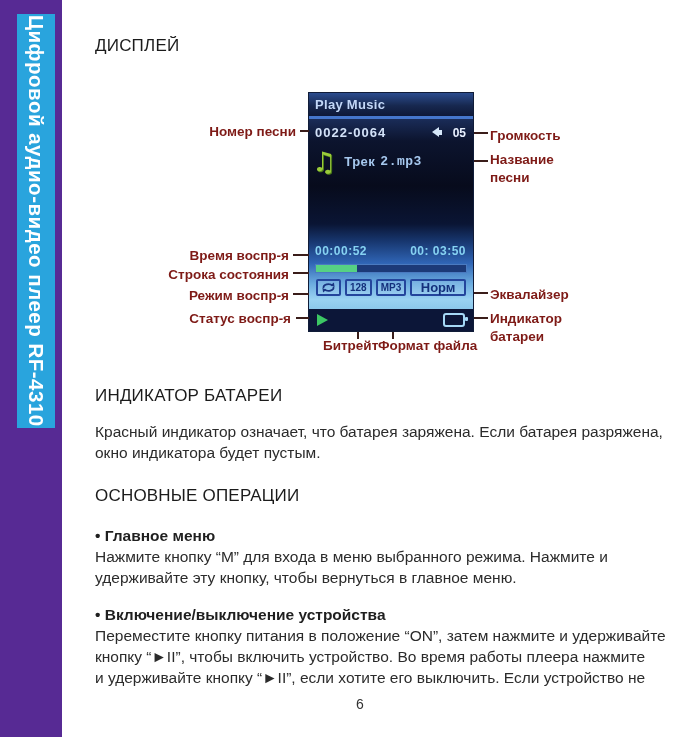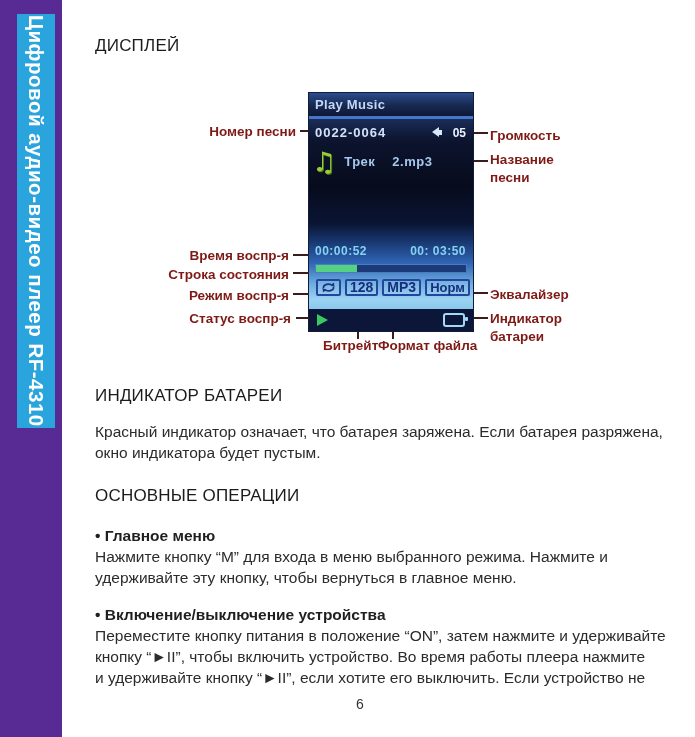--- a/index.html
+++ b/index.html
@@ -43,34 +43,34 @@
   .tracknum{color:#d3e2f8; font-size:13px; font-weight:bold; letter-spacing:1px;}
   .vol{display:flex; align-items:center; gap:10px; color:#e9f1ff; font-size:12px; font-weight:bold;}
   .speaker-icon{display:inline-block; position:relative; width:11px; height:11px;}
   .speaker-icon::before{content:''; position:absolute; left:0; top:0;
     border-top:5.5px solid transparent; border-bottom:5.5px solid transparent; border-right:7px solid #d6e8fa;}
   .speaker-icon::after{content:''; position:absolute; left:7px; top:3px; width:3px; height:5px; background:#d6e8fa;}
   .trackinfo{display:flex; align-items:center; margin-top:8px; padding-left:3px;}
   .note-icon{font-family:"DejaVu Sans", sans-serif; font-size:27px; line-height:27px; color:#9acb3a;
     text-shadow:1px 1px 0 #4c7c18;}
   .trackname{color:#a6c8ee; font-size:13px; font-weight:bold; margin-left:8px; letter-spacing:.5px;}
-  .trackfile{color:#a6c8ee; font-size:13px; font-weight:bold; margin-left:17px; letter-spacing:.5px;}
+  .trackfile{color:#a6c8ee; font-size:13px; font-weight:bold; margin-left:5px; letter-spacing:.5px;font-family:Liberation Mono, monospace;}
   .control{
     flex:0 0 68px;
     background:linear-gradient(180deg,#17366e 0%,#2f64b4 32%,#6aaade 62%,#9ad2f2 86%,#8cc8ec 100%);
     display:flex; flex-direction:column;
   }
   .timerow{display:flex; justify-content:space-between; padding:3px 7px 0 6px;
     color:#86d2f2; font-size:12px; font-weight:bold; letter-spacing:.5px;}
   .progress{margin:6px 6px 0 6px; height:7px; border:1px solid #4a7ac0; background:#1c3a78; position:relative;}
   .progress-fill{position:absolute; left:0; top:0; bottom:0; background:#56d184;}
   .iconrow{display:flex; align-items:center; padding:6px 7px 0 7px; gap:4px;}
   .ibox{
     box-sizing:border-box; height:17px; border:2px solid #24459c; border-radius:2px;
-    color:#14307c; font-size:14px; font-weight:bold; line-height:13px; padding:0 3px;
+    color:#14307c; font-size:10px; font-weight:bold; line-height:13px; padding:0 3px;
     display:flex; align-items:center; justify-content:center; background:rgba(220,240,255,.15);
   }
   .ibox.eq{margin-left:auto; width:64px; font-size:13px;}
   .bottombar{flex:1; background:#0c1638; display:flex; justify-content:space-between; align-items:center; padding:0 8px;}
   .play-icon{width:0; height:0; border-top:6.5px solid transparent; border-bottom:6.5px solid transparent; border-left:11px solid #3cc664;}
   .battery-icon{position:relative; width:18px; height:10px; border:2px solid #a5d8f6; border-radius:3px; background:#0c1638;}
   .battery-icon::after{content:''; position:absolute; right:-5px; top:2px; width:3px; height:4px; background:#a5d8f6; border-radius:1px;}
   
   .co{position:absolute; font-weight:bold; font-size:13.5px; color:#7e1a16; white-space:pre-line; line-height:17.5px;}
   .cl{position:absolute; background:#3a1d1a; height:1.5px;}

